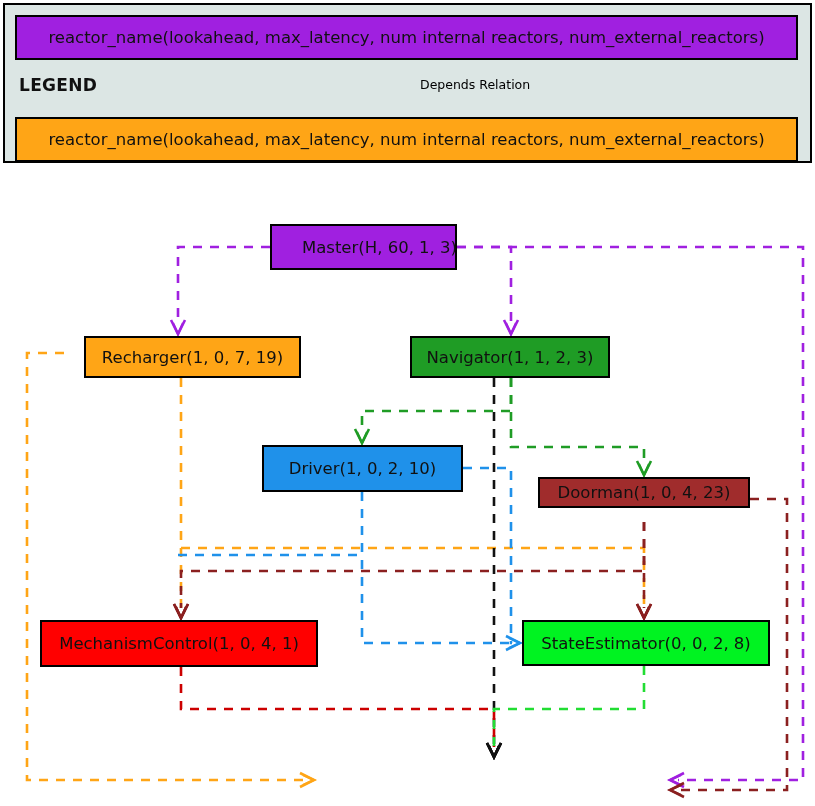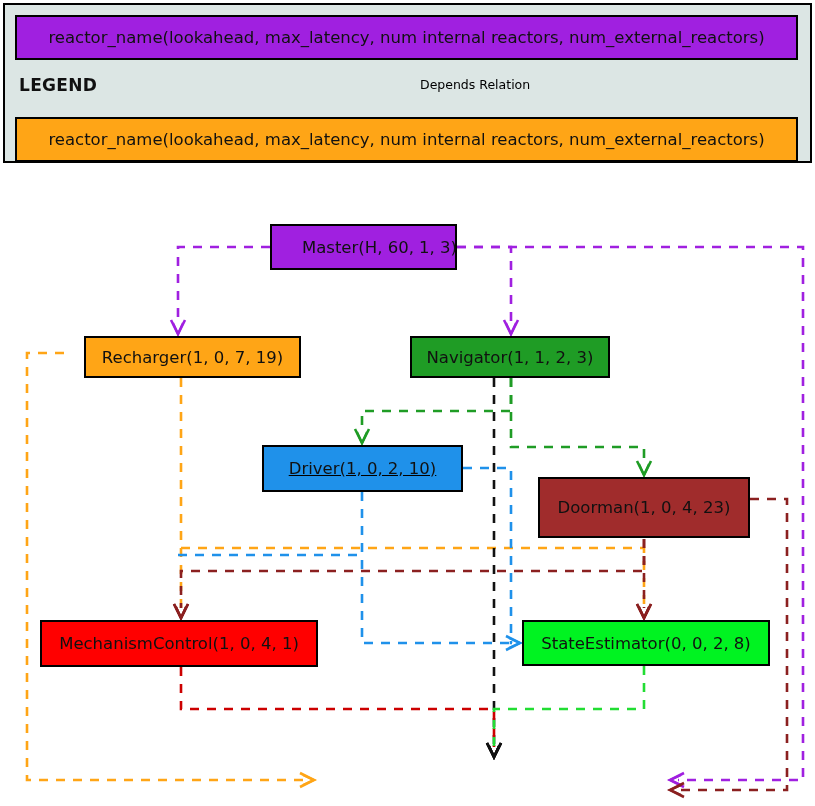--- a/index.html
+++ b/index.html
@@ -22,22 +22,22 @@
                 font-weight:bold;color:#111;letter-spacing:.3px;}
   #legend-edge-label{position:absolute;left:415px;top:72px;font-size:12.5px;color:#000000;}
 
   
   .node{position:absolute;border:2.5px solid #000;box-sizing:border-box;
         display:flex;align-items:center;justify-content:center;}
   .node span{font-size:16.5px;color:#111;white-space:nowrap;}
   #node-master           {left:270px;top:224px;width:187px;height:46px;background:#a020e0;padding-left:32px;}
   #node-recharger        {left:64px; top:336px;width:217px;height:42px;background:#ffa516;margin-left:20px;}
   #node-navigator        {left:410px;top:336px;width:200px;height:42px;background:#1f9c25;}
-  #node-driver           {left:262px;top:445px;width:201px;height:47px;background:#1f91ea;text-decoration:underline;}
-  #node-doorman          {left:538px;top:477px;width:212px;height:61px;background:#a02c2c;}
+  #node-driver           {left:262px;top:445px;width:201px;height:47px;background:#1f91ea;}
+  #node-doorman          {left:538px;top:477px;width:212px;height:31px;background:#a02c2c;}
   #node-mechanismcontrol {left:40px; top:620px;width:278px;height:47px;background:#ff0000;}
   #node-stateestimator   {left:522px;top:620px;width:248px;height:46px;background:#00f321;}
   #node-robotcontrol     {left:316px;top:759px;width:352px;height:47px;background:#abd0df;}
 </style>
 </head>
 <body>
 
 <div id="stage">
 
   <svg id="edges" viewBox="0 0 815 806" xmlns="http://www.w3.org/2000/svg">

